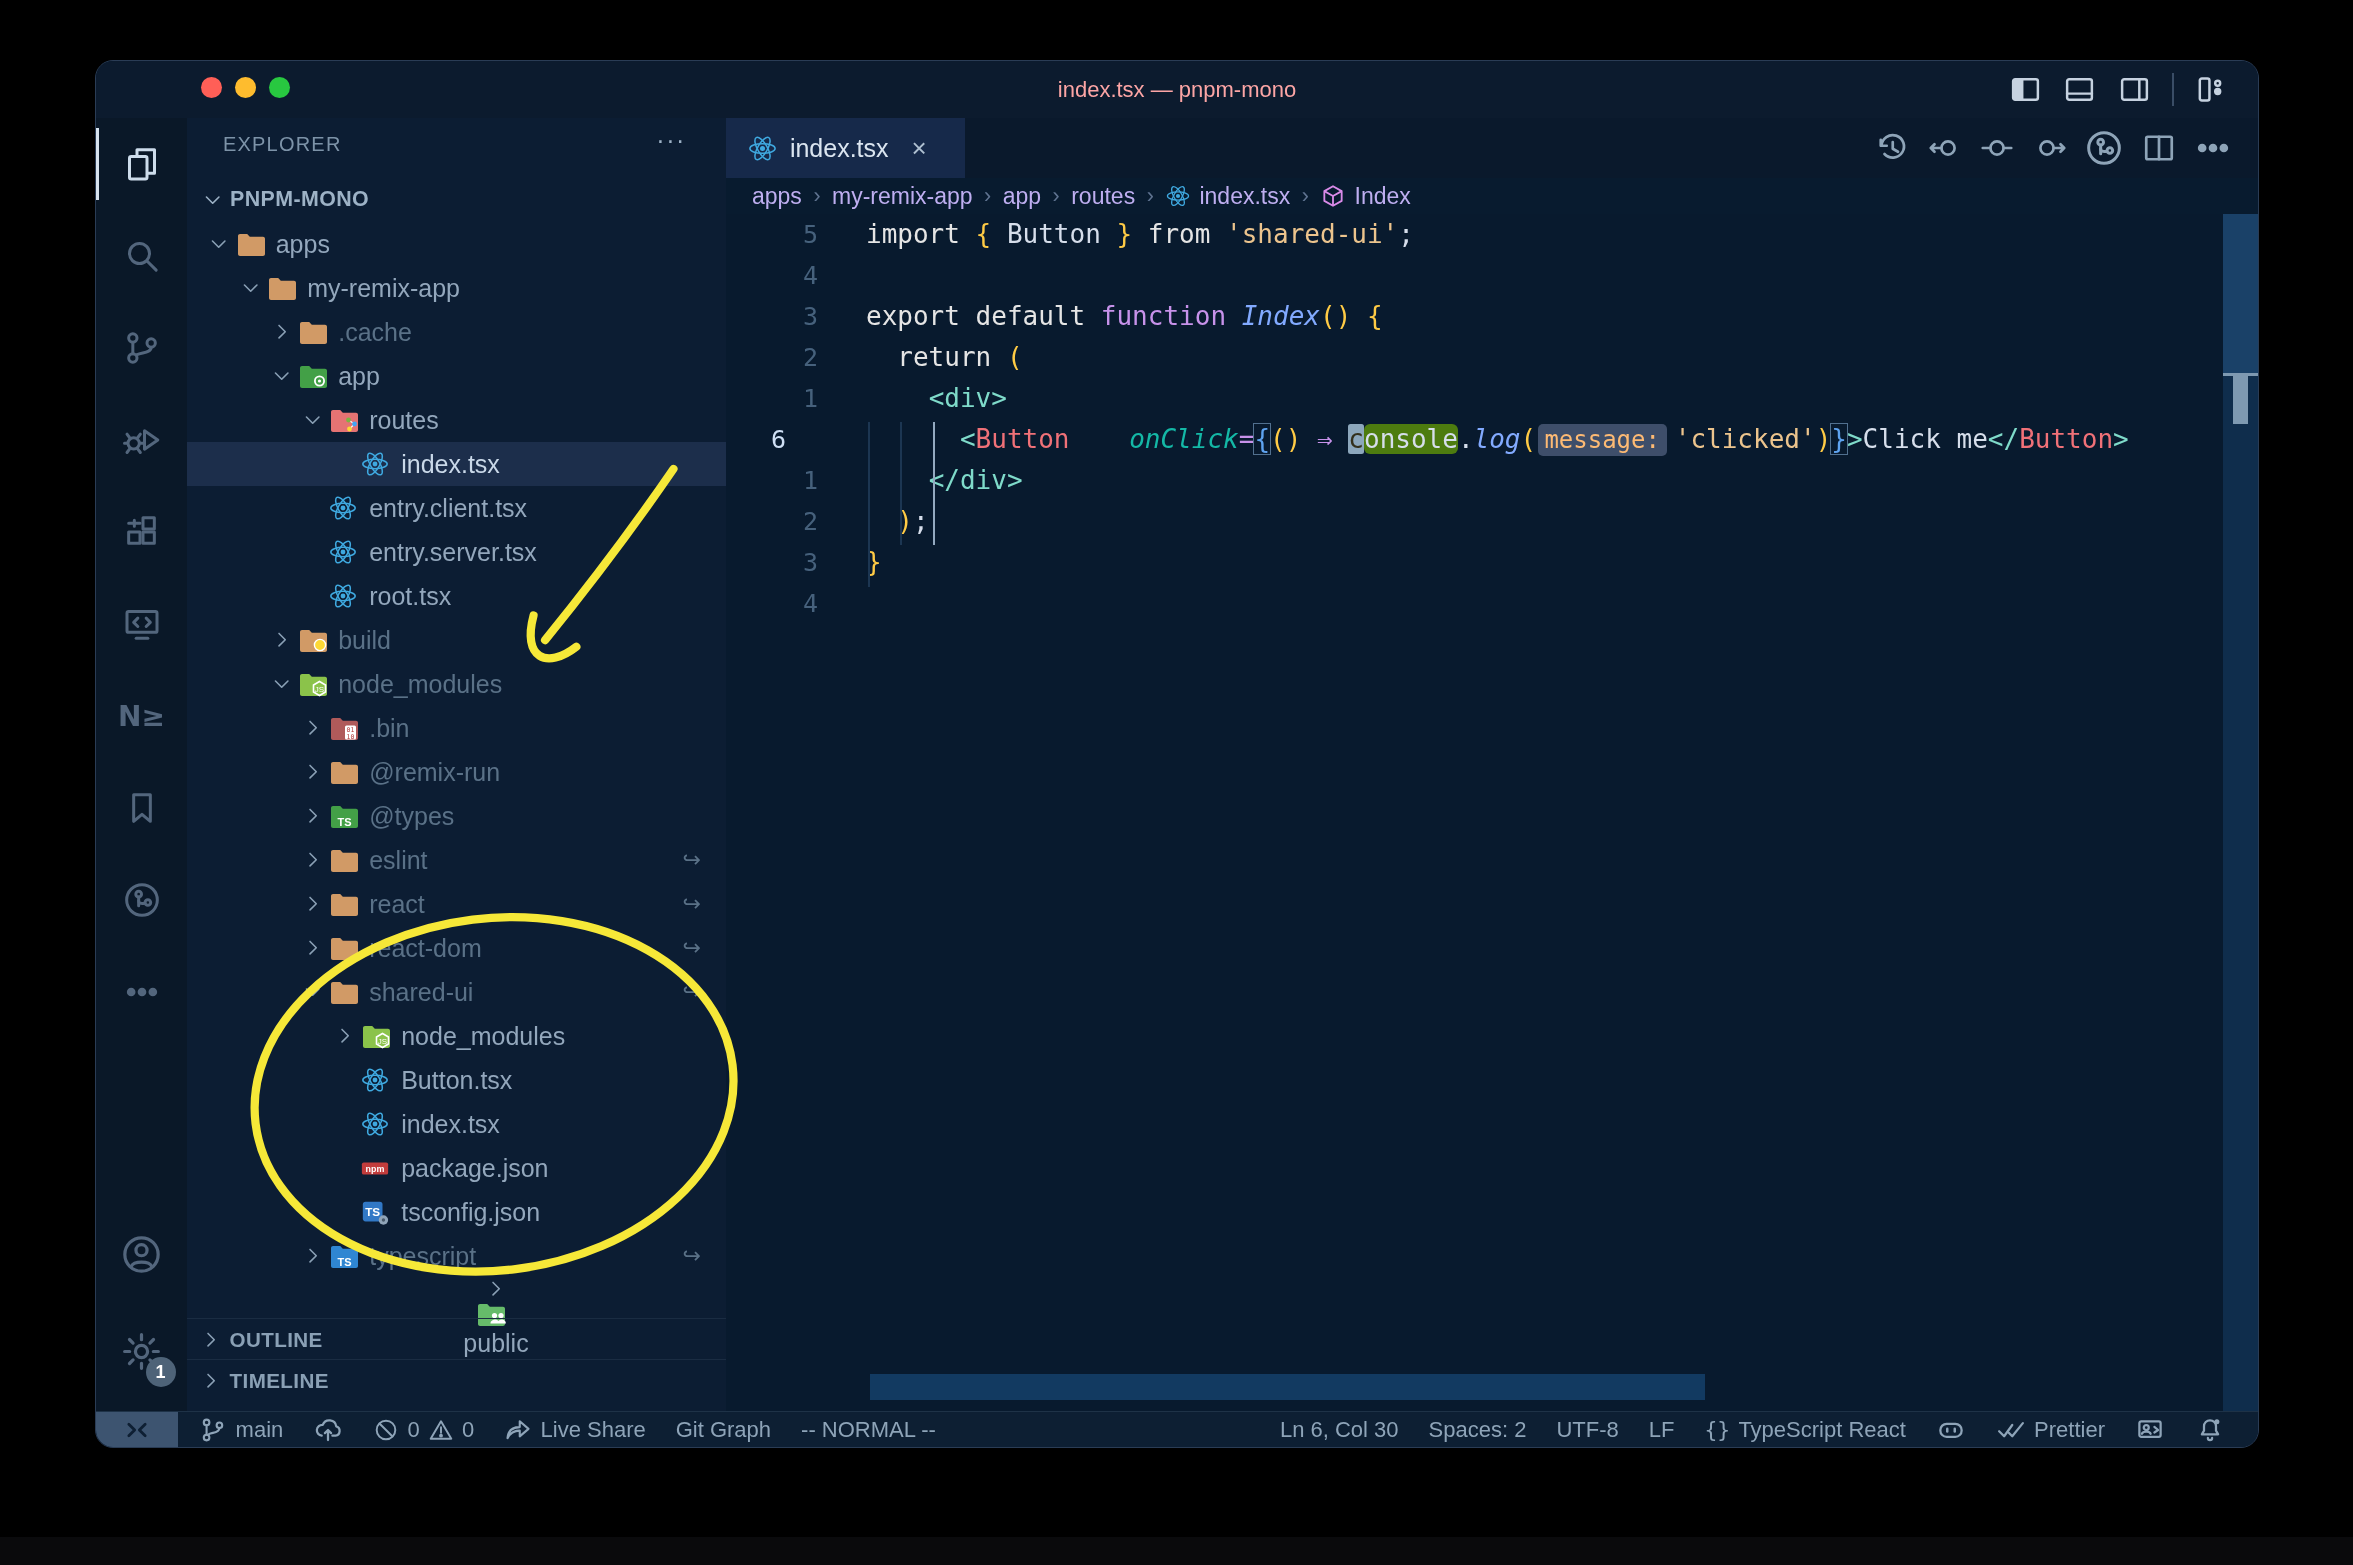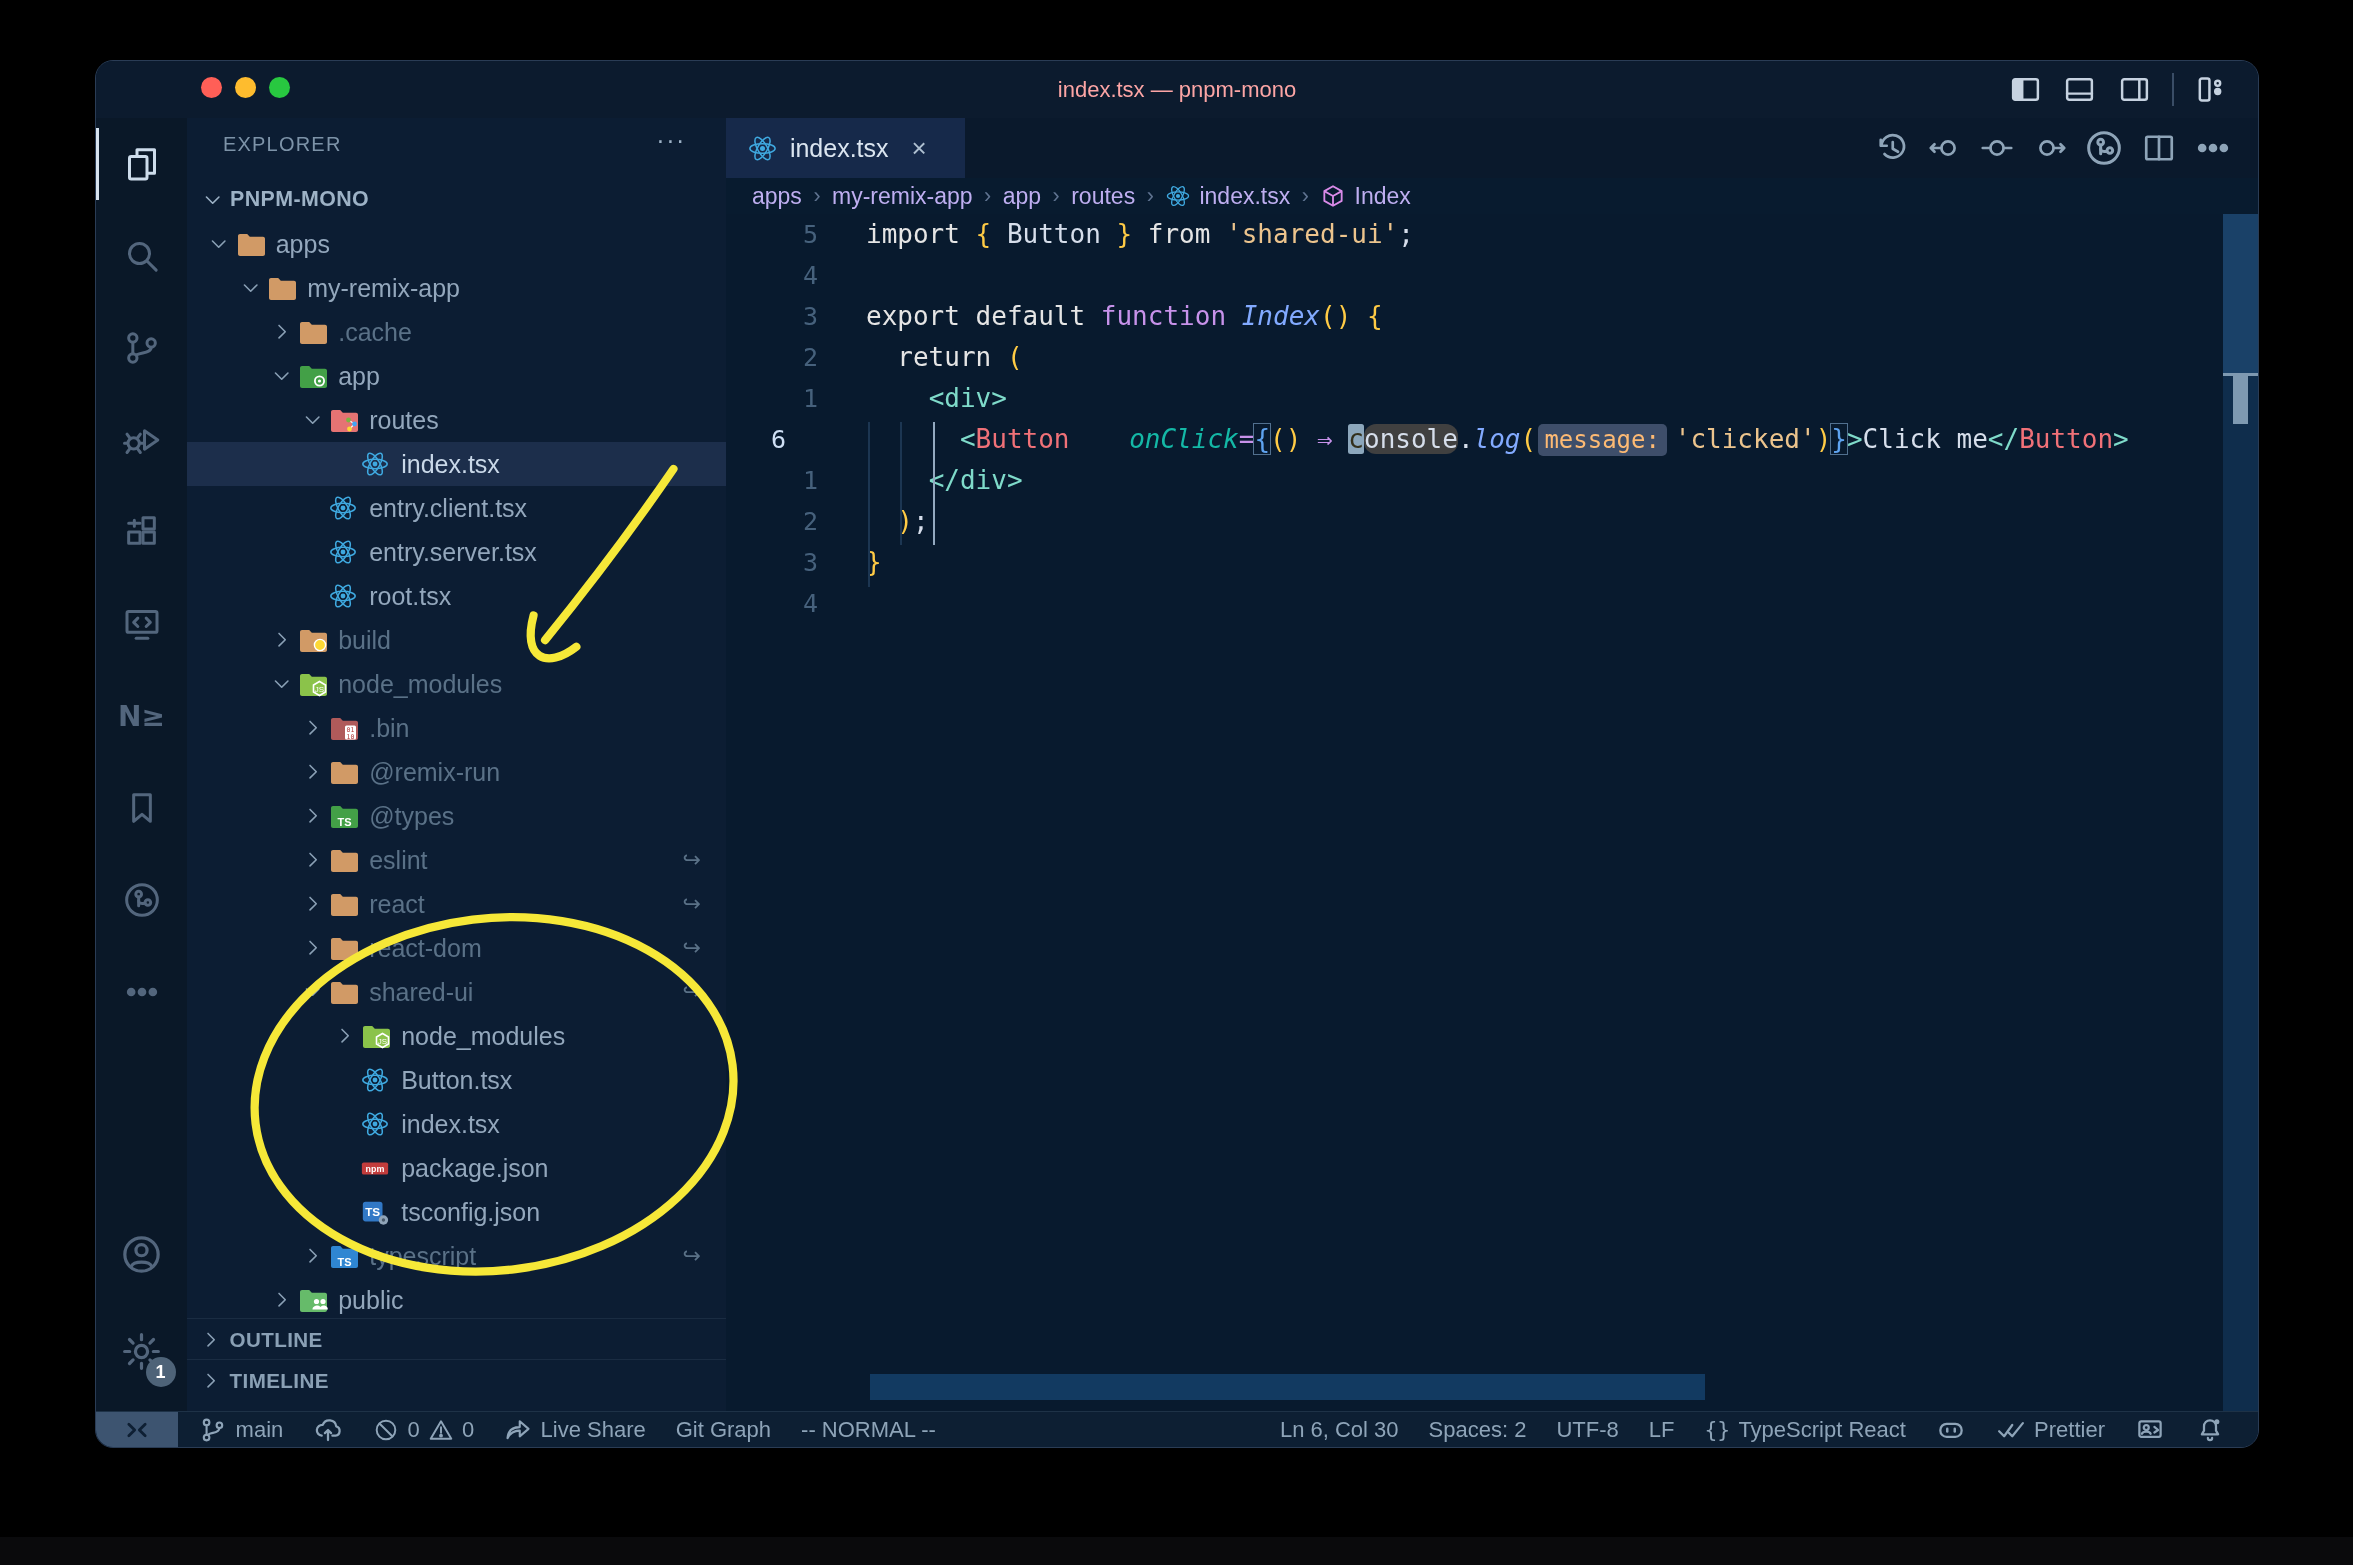--- a/index.html
+++ b/index.html
@@ -74,21 +74,21 @@
   .tk-br{color:#ffcb45;}
   .tk-fn{color:#82aaff;font-style:italic;}
   .tk-tag{color:#f07178;}
   .tk-ang{color:#7fdbca;}
   .tk-attr{color:#14b8a6;font-style:italic;margin-left:44px;}
   .tk-str{color:#ecc48d;}
   .tk-pl{color:#d6deeb;}
   .tk-arr{color:#c792ea;}
   .tk-bb{color:#5ea3f0;outline:1.6px solid #51708f;}
   .tk-cur{background:#8ca7bc;color:#33301c;border-radius:2.5px;}
-  .tk-whl{background:#404040;color:#d6deeb;border-radius:12px;}
+  .tk-whl{background:#4d7c0f;color:#d6deeb;border-radius:6px;}
   .tk-inlay{background:#3e4e6a;color:#fdba74;border-radius:5px;padding:1.6px 6.6px;margin:0 8.2px 0 1.6px;font-size:24px;}
   .guide{position:absolute;width:1.6px;background:#1c3652;}
   .guide.bright{background:#93a9c0;}
   .vscroll{position:absolute;right:0;top:0;width:35px;height:1198px;background:#0f2d4c;}
   .vslider{position:absolute;left:0;top:0;width:35px;height:162px;background:#1a4168;}
   .vdivider{position:absolute;left:0;top:159px;width:35px;height:3.3px;background:#7e99b1;}
   .vmarker{position:absolute;left:10px;top:162px;width:15px;height:48px;background:#7e99b1;}
   .hscroll{position:absolute;left:144px;top:1160px;width:835px;height:26px;background:#123a61;}
 
   
@@ -560,21 +560,21 @@
             </span>
             <span class="ficon">
               <svg width="33" height="30" viewBox="0 0 32 30" style="font-size:30px">
                 <path d="M2.5 7 c0-1.1 .9-2 2-2 h7.2 l2.6 2.7 h13.2 c1.1 0 2 .9 2 2 v15.3 c0 1.1-.9 2-2 2 H4.5 c-1.1 0-2-.9-2-2 Z" fill="#2f86d2"></path>
                 <text x="16" y="25" font-size="11" font-weight="bold" fill="#fff" text-anchor="middle" font-family="Liberation Sans,sans-serif" stroke="none">TS</text>
               </svg>
             </span>
             <span class="flabel">typescript</span>
             <span class="symlink">↪</span>
           </div>
-          <div class="trow" style="padding-left: 79px;">
+          <div class="trow" style="padding-left: 79px; flex-direction: column;">
             <span class="chevslot">
               <svg width="21.4" height="21.4" viewBox="0 0 24 24" fill="none" stroke="currentColor" stroke-width="1.8" stroke-linecap="round" stroke-linejoin="round">
                 <polyline points="9 5 16 12 9 19"></polyline>
               </svg>
             </span>
             <span class="ficon">
               <svg width="33" height="30" viewBox="0 0 32 30">
                 <path d="M2.5 7 c0-1.1 .9-2 2-2 h7.2 l2.6 2.7 h13.2 c1.1 0 2 .9 2 2 v15.3 c0 1.1-.9 2-2 2 H4.5 c-1.1 0-2-.9-2-2 Z" fill="#66bb6a"></path>
                 <circle cx="19" cy="16.5" r="2.6" fill="#fff" stroke="none"></circle>
                 <circle cx="25.5" cy="16.5" r="2.6" fill="#fff" stroke="none"></circle>

